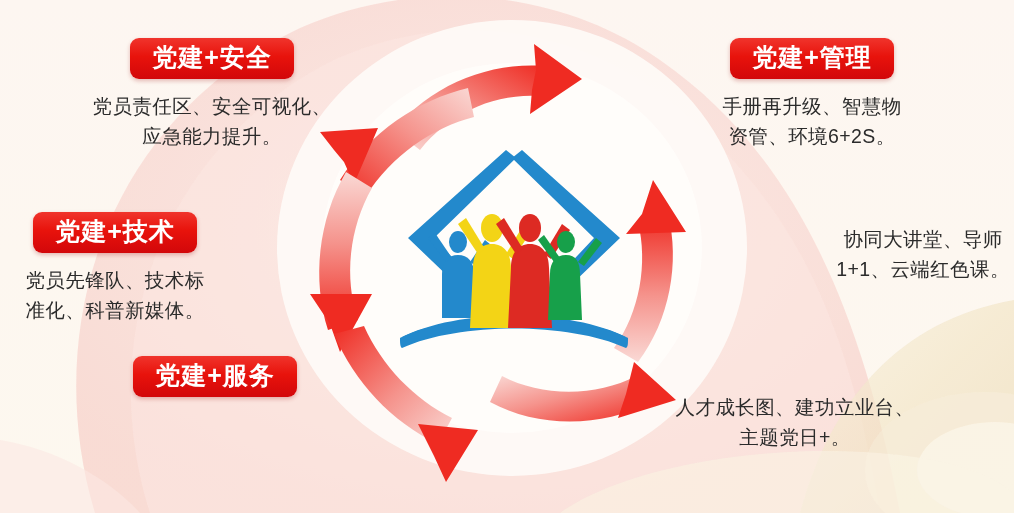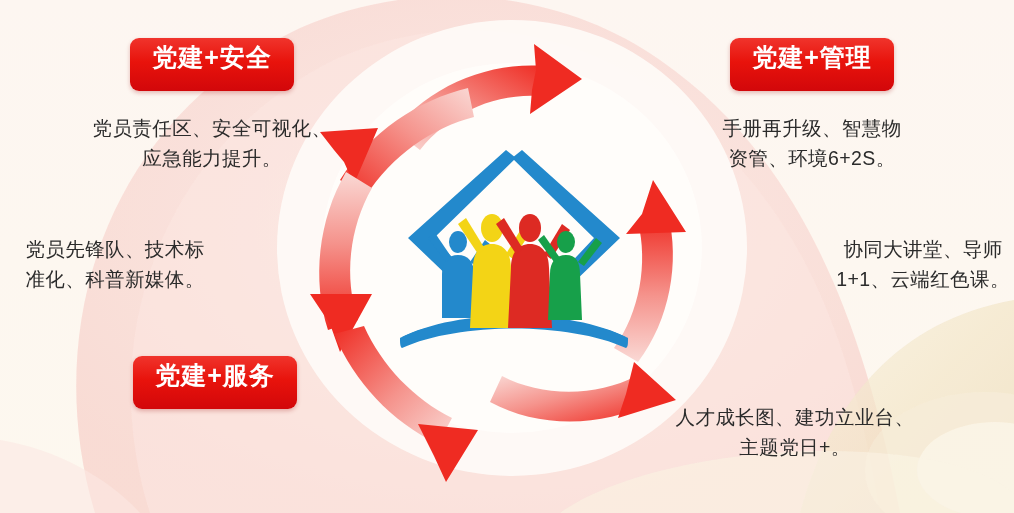--- a/index.html
+++ b/index.html
@@ -25,34 +25,34 @@
   .bg-svg { display:block; width:1014px; height:513px; }
 
   
   .item {
     position: absolute;
     width: 280px;
     text-align: center;
   }
   .badge {
     display: inline-block;
-    padding: 6px 22px 20px 22px;
+    padding: 6px 22px 8px 22px;
     border-radius: 9px;
     color: #ffffff;
     font-size: 25px;
     font-weight: bold;
     letter-spacing: 1px;
     line-height: 1.08;
     background: linear-gradient(180deg, #f0342c 0%, #e8130c 45%, #d2070a 100%);
     box-shadow: 0 2px 4px rgba(160,20,20,0.28);
     white-space: nowrap;
     text-align: right;
   }
   .desc {
-    margin-top: 22px;
+    margin-top: 12px;
     color: #2b2b2b;
     font-size: 19.5px;
     line-height: 1.55;
     letter-spacing: 0.4px;
     white-space: pre-line;
   }
 
   
   #item-safety   { left: 72px;  top: 38px;  }
   #item-mgmt     { left: 672px; top: 38px;  }
@@ -284,20 +284,21 @@
 应急能力提升。</div>
   </div>
 
   <div class="item" id="item-mgmt">
     <div class="badge">党建+管理</div>
     <div class="desc">手册再升级、智慧物
 资管、环境6+2S。</div>
   </div>
 
   <div class="item" id="item-tech">
+    <div class="badge">党建+技术</div>
     <div class="desc">党员先锋队、技术标
 准化、科普新媒体。</div>
   </div>
 
   <div class="item" id="item-teach">
     <div class="desc">协同大讲堂、导师
 1+1、云端红色课。</div>
   </div>
 
   <div class="item" id="item-service">

